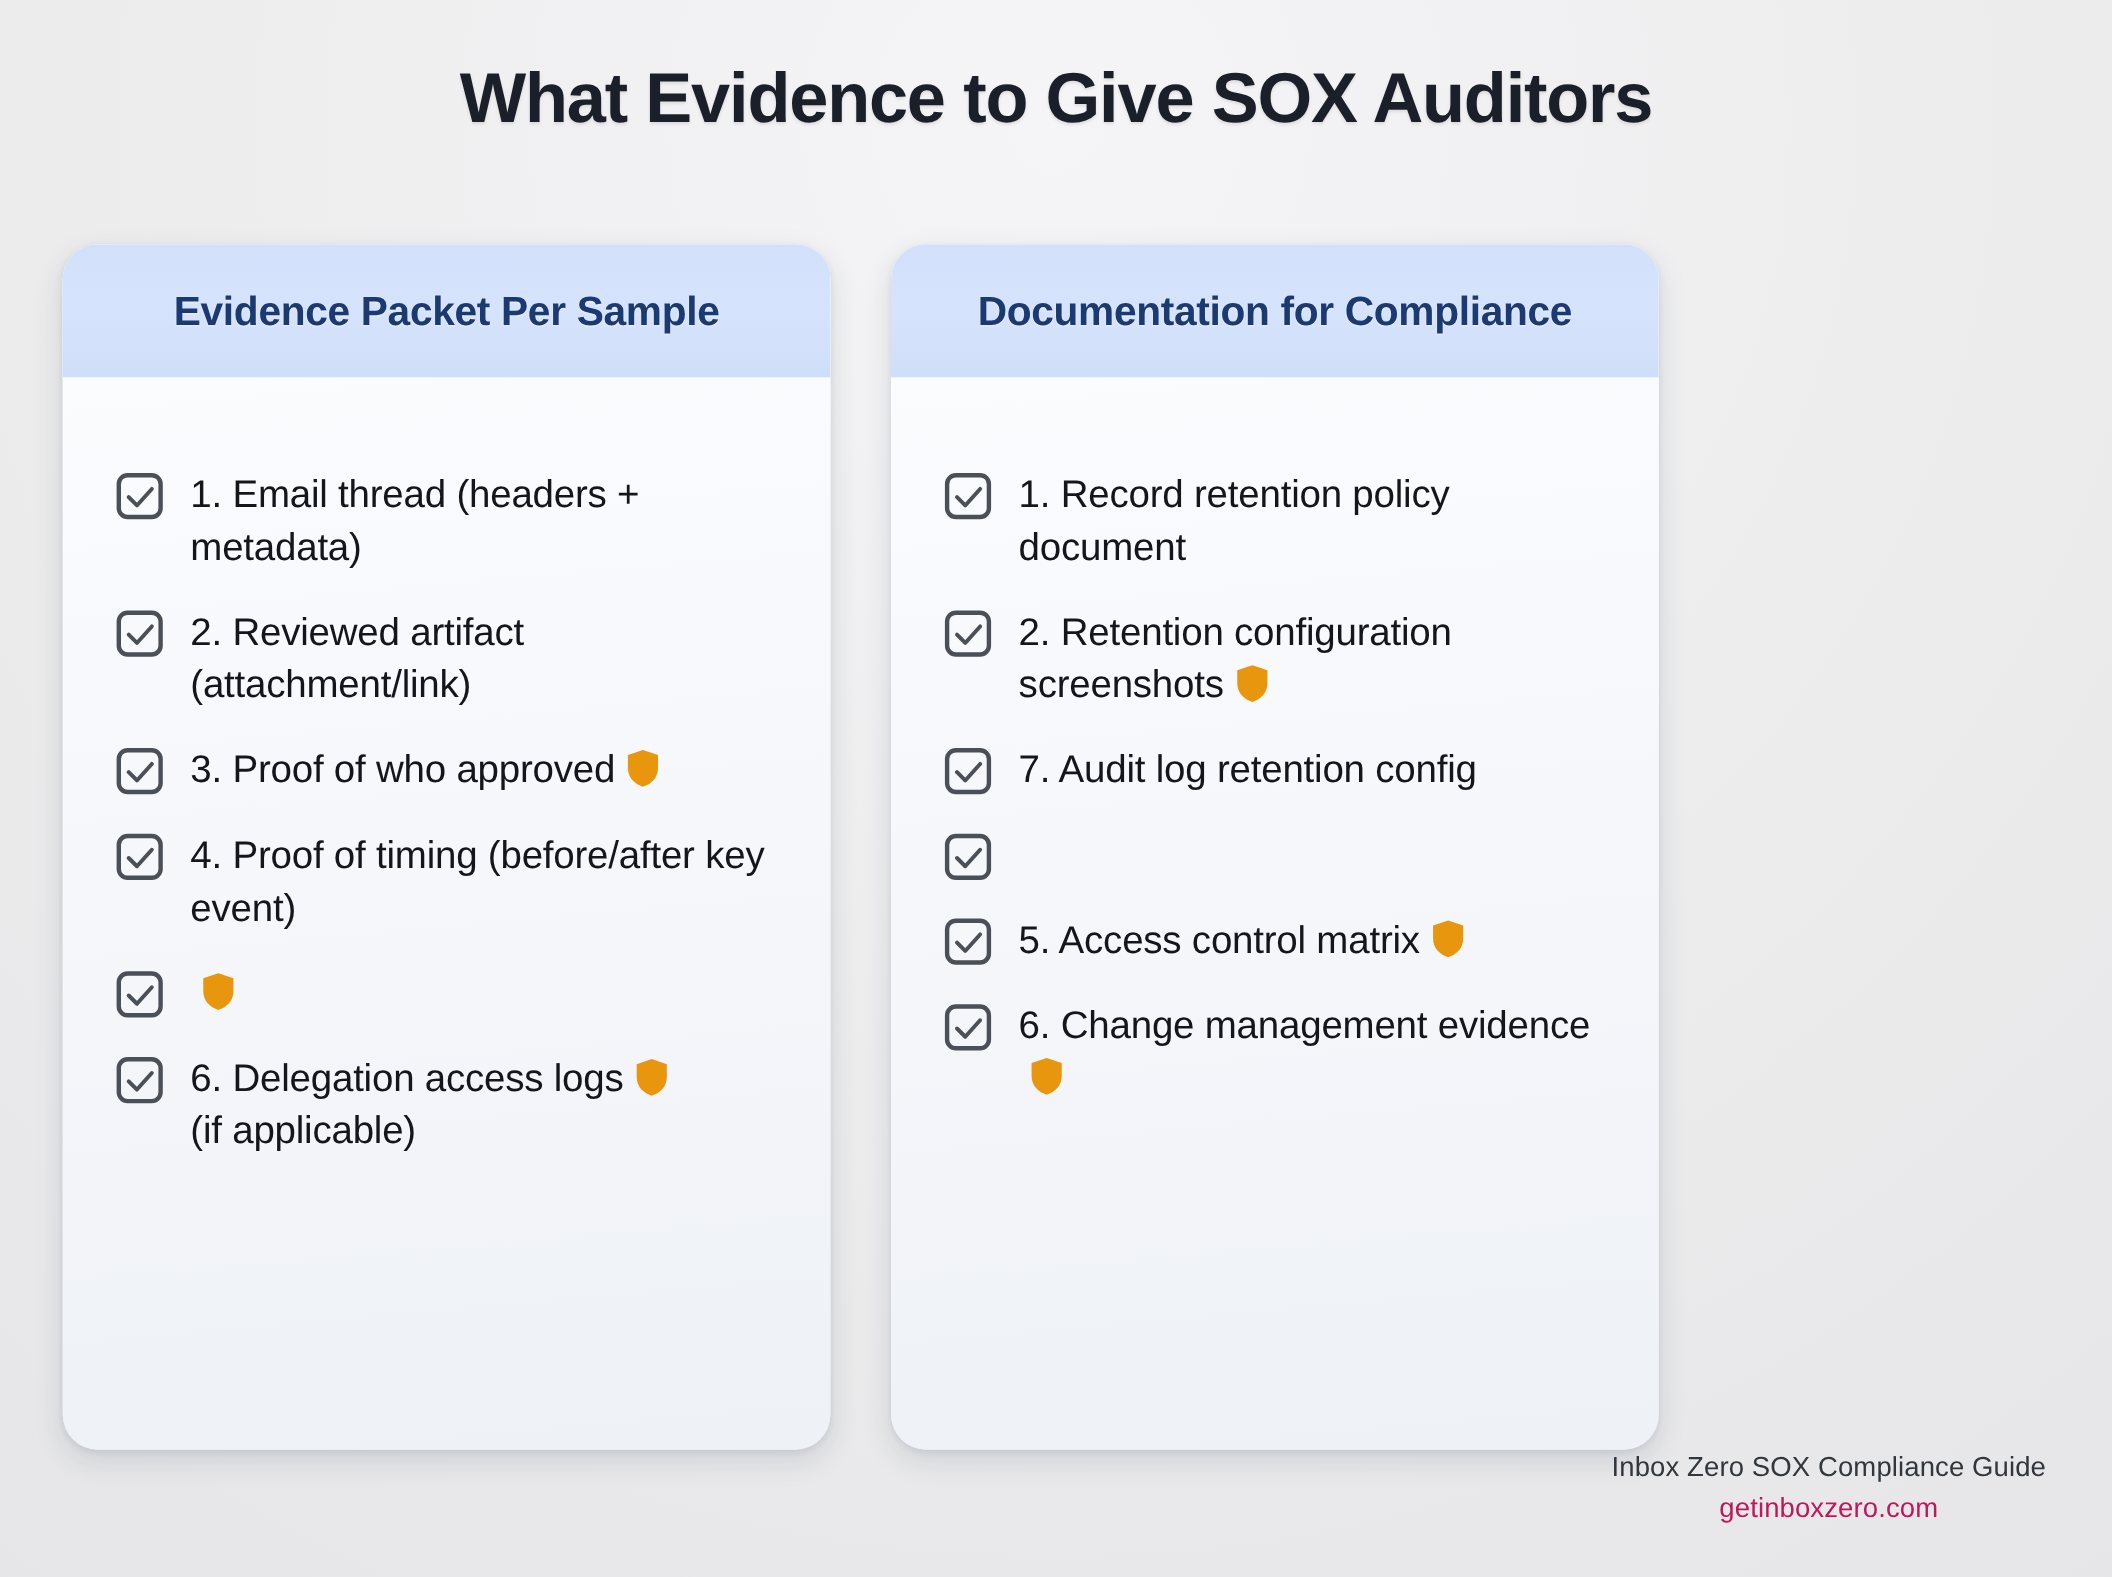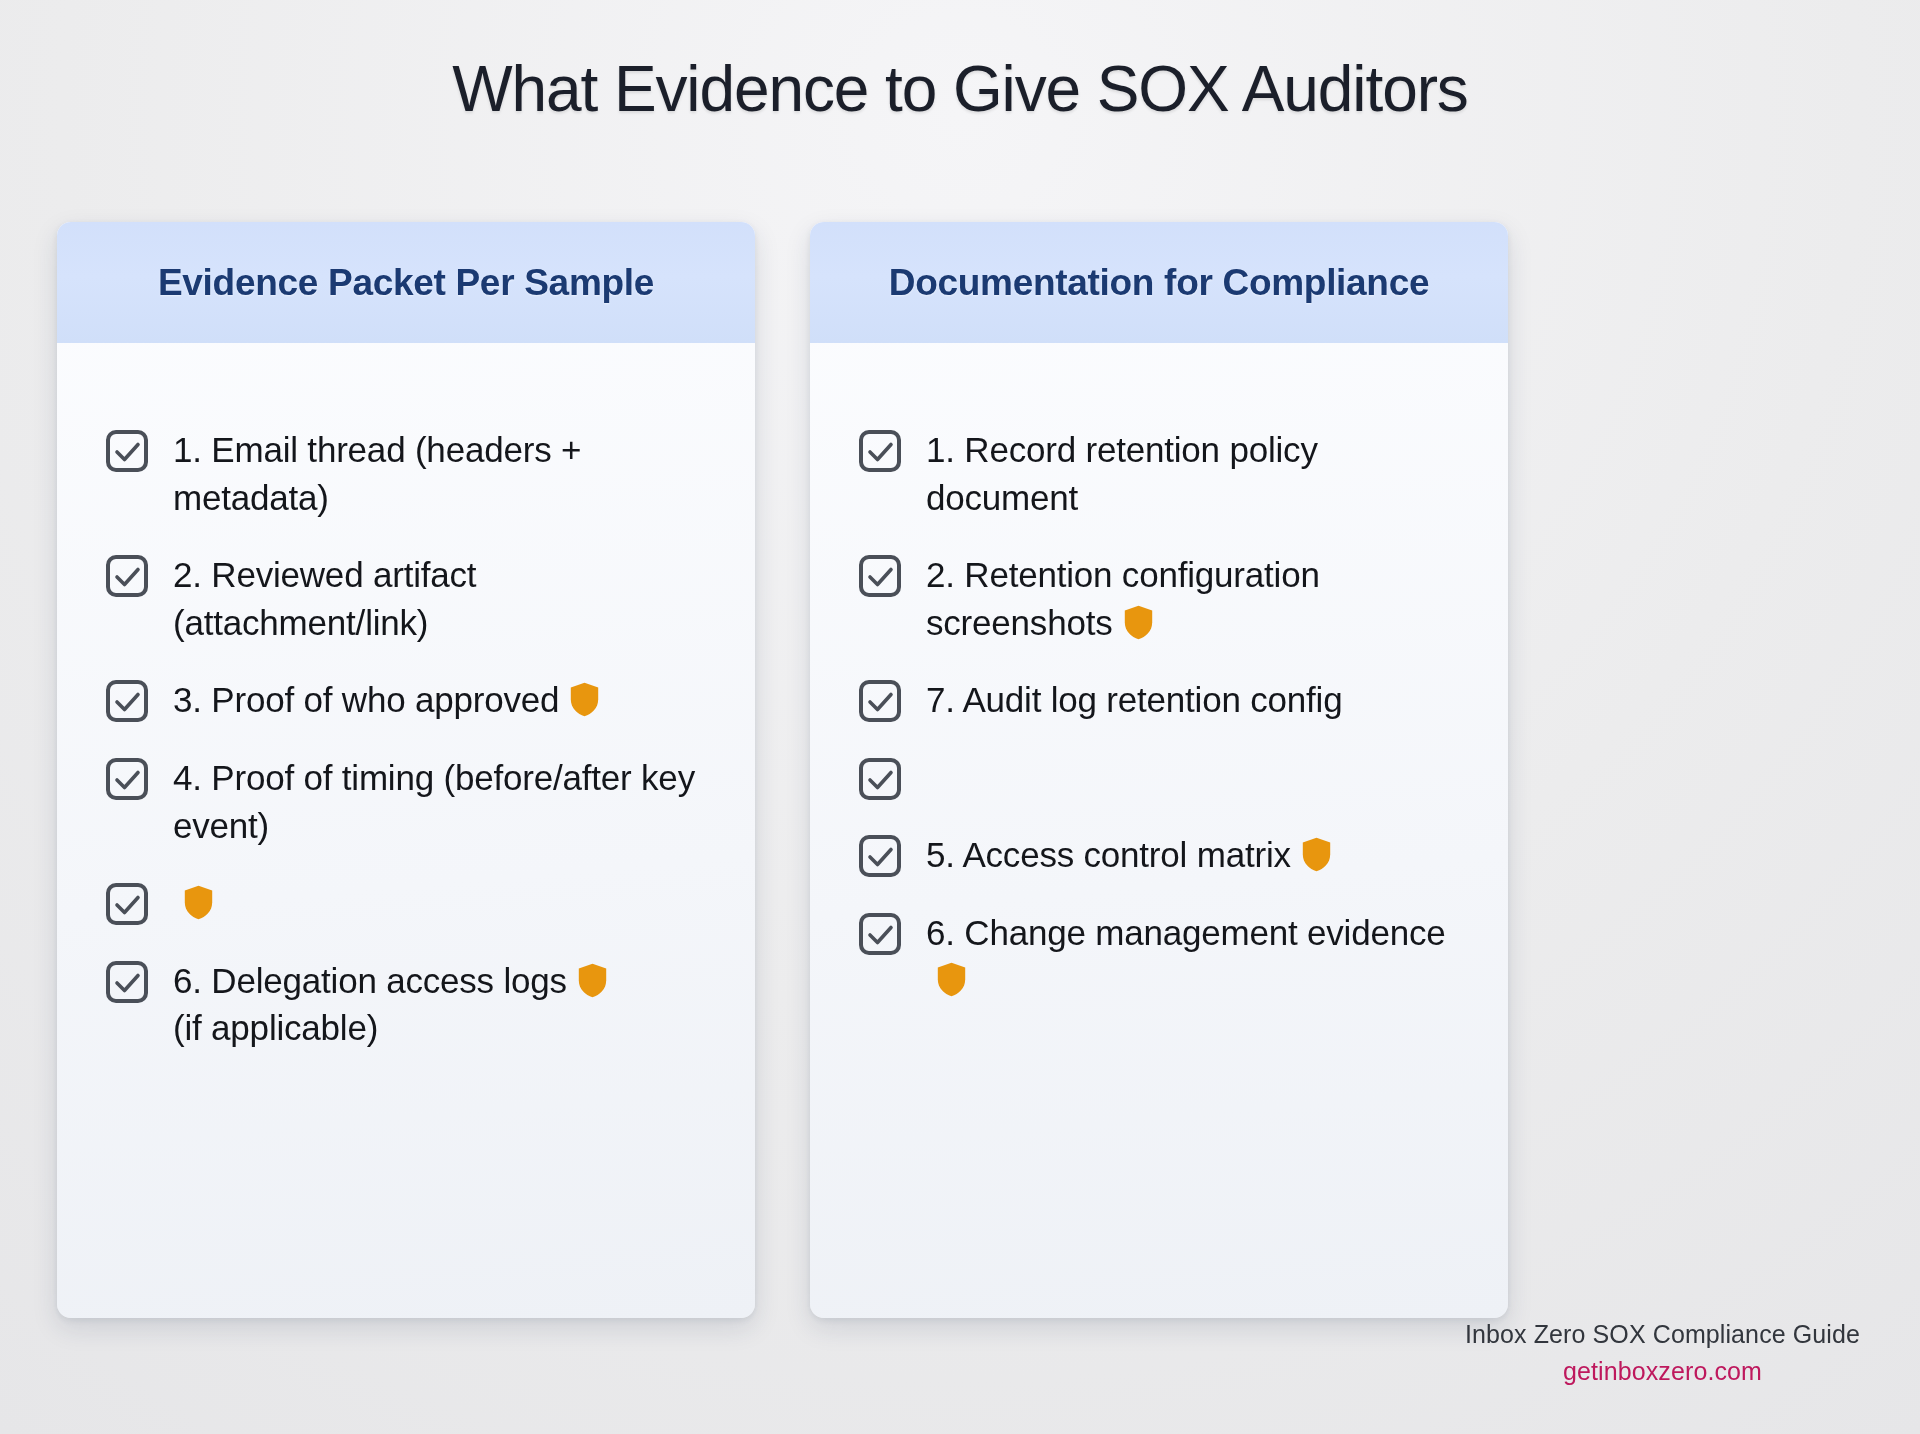--- a/index.html
+++ b/index.html
@@ -18,40 +18,40 @@
   }
 
   
   .page-title {
     position: absolute;
     top: 52px;
     left: 0;
     width: 1920px;
     text-align: center;
     font-size: 64px;
-    font-weight: 400;
+    font-weight: 700;
     letter-spacing: -1.1px;
     color: #1b1f2a;
     text-shadow: 0 2px 3px rgba(0,0,0,0.10);
   }
 
   
   .cards {
     position: absolute;
     top: 222px;
     left: 57px;
     width: 1806px;
     display: flex;
     gap: 55px;
   }
 
   .card {
     width: 698px;
     min-height: 1096px;
-    border-radius: 14px;
+    border-radius: 32px;
     overflow: hidden;
     background: linear-gradient(175deg, #fcfdff 0%, #f4f6fa 60%, #eef1f6 100%);
     box-shadow:
       0 10px 26px rgba(30,45,80,0.13),
       0 2px 6px rgba(30,45,80,0.08);
     display: flex;
     flex-direction: column;
   }
 
   .card-header {

